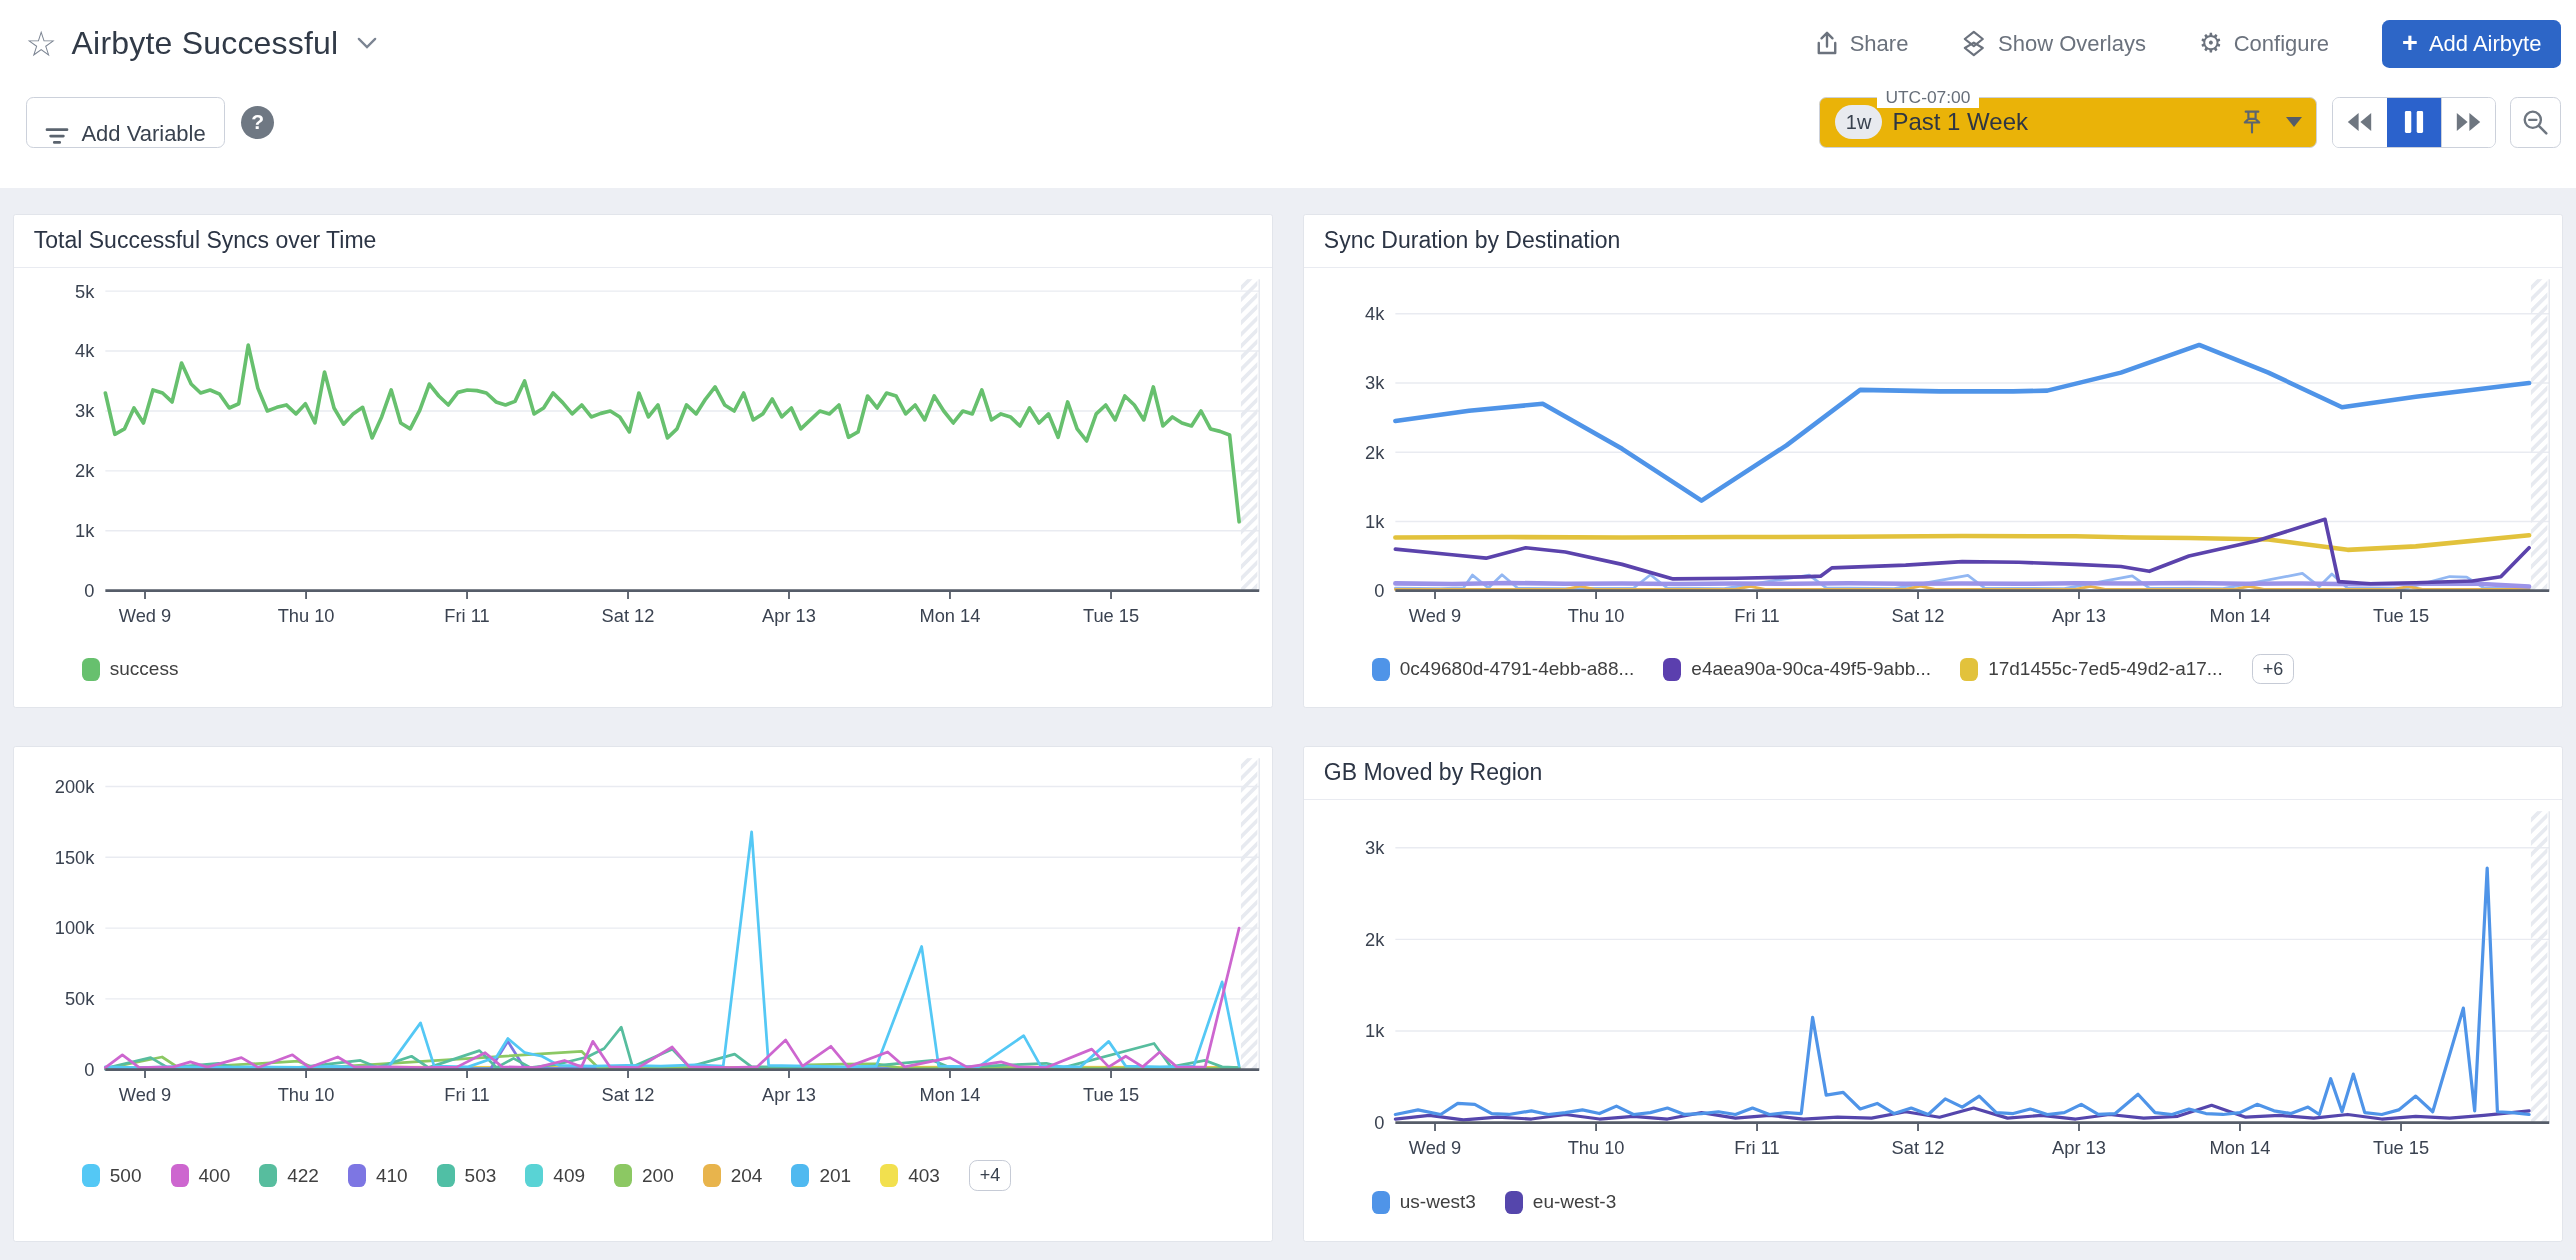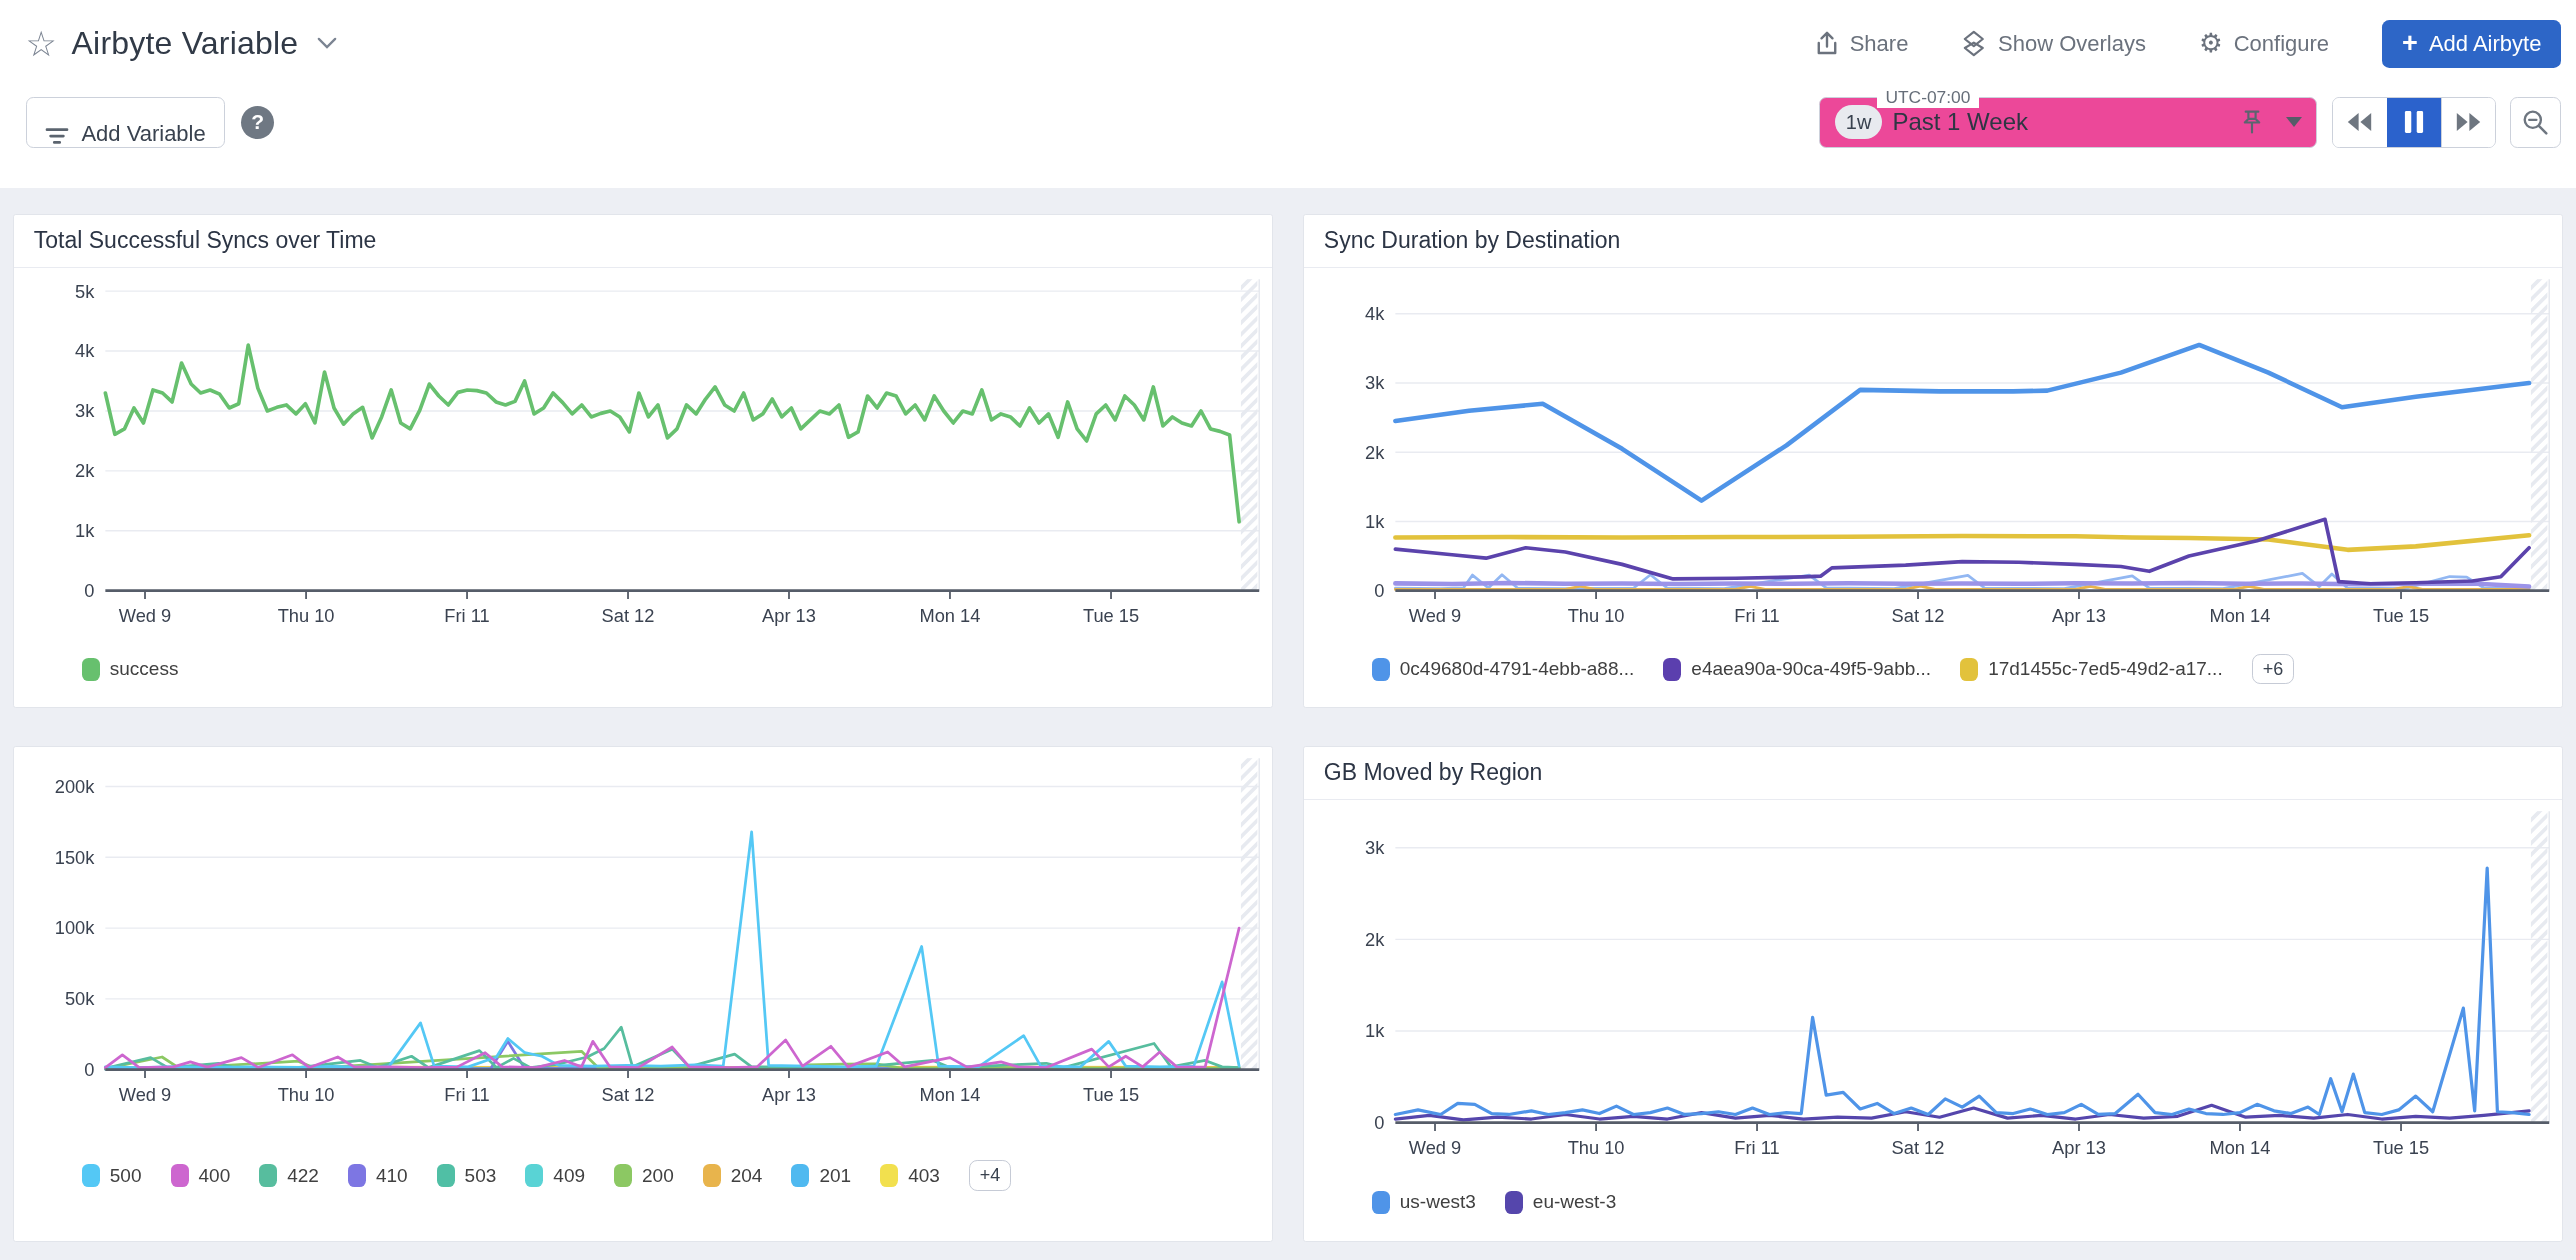--- a/index.html
+++ b/index.html
@@ -14,21 +14,21 @@
   .row1-right { margin-left:auto; display:flex; align-items:center; gap:53px; }
   .tool-btn { display:flex; align-items:center; gap:11px; font-size:22px; color:#6b727d; cursor:pointer; background:none; border:none; font-family:inherit; }
   .gear-glyph { font-size:26.5px; color:#6b727d; line-height:1; }
   .primary-btn { display:flex; align-items:center; gap:11px; background:#2d66c7; color:#fff; font-size:22px; border:none; border-radius:7.3px; padding:11px 20px; cursor:pointer; font-family:inherit; }
   .plus-glyph { font-size:27px; font-weight:bold; line-height:.8; }
   
   .row2 { display:flex; align-items:flex-end; margin-top:24px; }
   .add-var-btn { display:flex; align-items:flex-end; gap:12.8px; border:0.9px solid #ccd1db; border-radius:7.3px; background:#fff; height:51px; padding:0 18px; font-size:22px; color:#39424f; cursor:pointer; font-family:inherit; }
   .help-circle { width:33px; height:33px; border-radius:50%; background:#6f7883; color:#fff; font-size:21px; font-weight:bold; display:flex; align-items:center; justify-content:center; margin-left:16.4px; margin-bottom:9px; cursor:pointer; }
   .row2-right { margin-left:auto; display:flex; align-items:flex-end; gap:14.6px; }
-  .timepicker { position:relative; width:498px; height:51px; border:0.9px solid #ccd1db; border-radius:7.3px; background:#ec4899; display:flex; align-items:center; padding:0 14.6px; cursor:pointer; }
+  .timepicker { position:relative; width:498px; height:51px; border:0.9px solid #ccd1db; border-radius:7.3px; background:#eab308; display:flex; align-items:center; padding:0 14.6px; cursor:pointer; }
   .utc-label { position:absolute; top:-11px; left:57px; background:#fff; padding:0 8.2px; font-size:17.4px; color:#666e79; }
   .range-chip { background:#e8eaef; border-radius:17px; padding:5.5px 11px; font-size:20px; color:#39424f; }
   .range-label { margin-left:10px; font-size:24px; color:#2e3643; font-weight:400; }
   .tp-spacer { flex:1; }
   .caret-down { width:0; height:0; border-left:8.2px solid transparent; border-right:8.2px solid transparent; border-top:10px solid #555c68; margin-left:22px; }
   .playback { display:flex; height:51px; border:0.9px solid #ccd1db; border-radius:7.3px; overflow:hidden; background:#fff; }
   .pb-seg { width:54px; height:100%; display:flex; align-items:center; justify-content:center; background:#fff; border:none; cursor:pointer; }
   .pb-seg + .pb-seg { border-left:0.9px solid #ccd1db; }
   .pb-active { background:#2b62cc; border-left:none !important; }
   .sq-btn { width:51px; height:51px; border:0.9px solid #ccd1db; border-radius:7.3px; background:#fff; display:flex; align-items:center; justify-content:center; cursor:pointer; }
@@ -43,21 +43,21 @@
   .legend-more { border:1.8px solid #c6cbd6; border-radius:8.2px; padding:3.7px 10px; font-size:18px; color:#39424f; background:#fff; cursor:pointer; }
   svg text { font-family:"Liberation Sans", sans-serif; }
 </style>
 </head>
 <body>
 
 <header class="topbar">
   <div class="row1">
     <div class="title-group">
       <span class="star">☆</span>
-      <h1 class="page-title">Airbyte Variable</h1>
+      <h1 class="page-title">Airbyte Successful</h1>
       <svg class="chev" width="20" height="12.8" viewBox="0 0 22 14">
           <path d="M2 2 L11 11 L20 2" fill="none" stroke="#7b8492" stroke-width="2.5" stroke-linecap="round"></path>
         </svg>
     </div>
     <div class="row1-right">
       <button class="tool-btn">
         <svg width="24" height="25.6" viewBox="0 0 26 28">
             <path d="M13 17 V3 M7 8 L13 2 L19 8 M4 13 v11 h18 v-11" fill="none" stroke="#6b727d" stroke-width="2.6" stroke-linecap="round" stroke-linejoin="round"></path>
           </svg>
         <span>Share</span>

